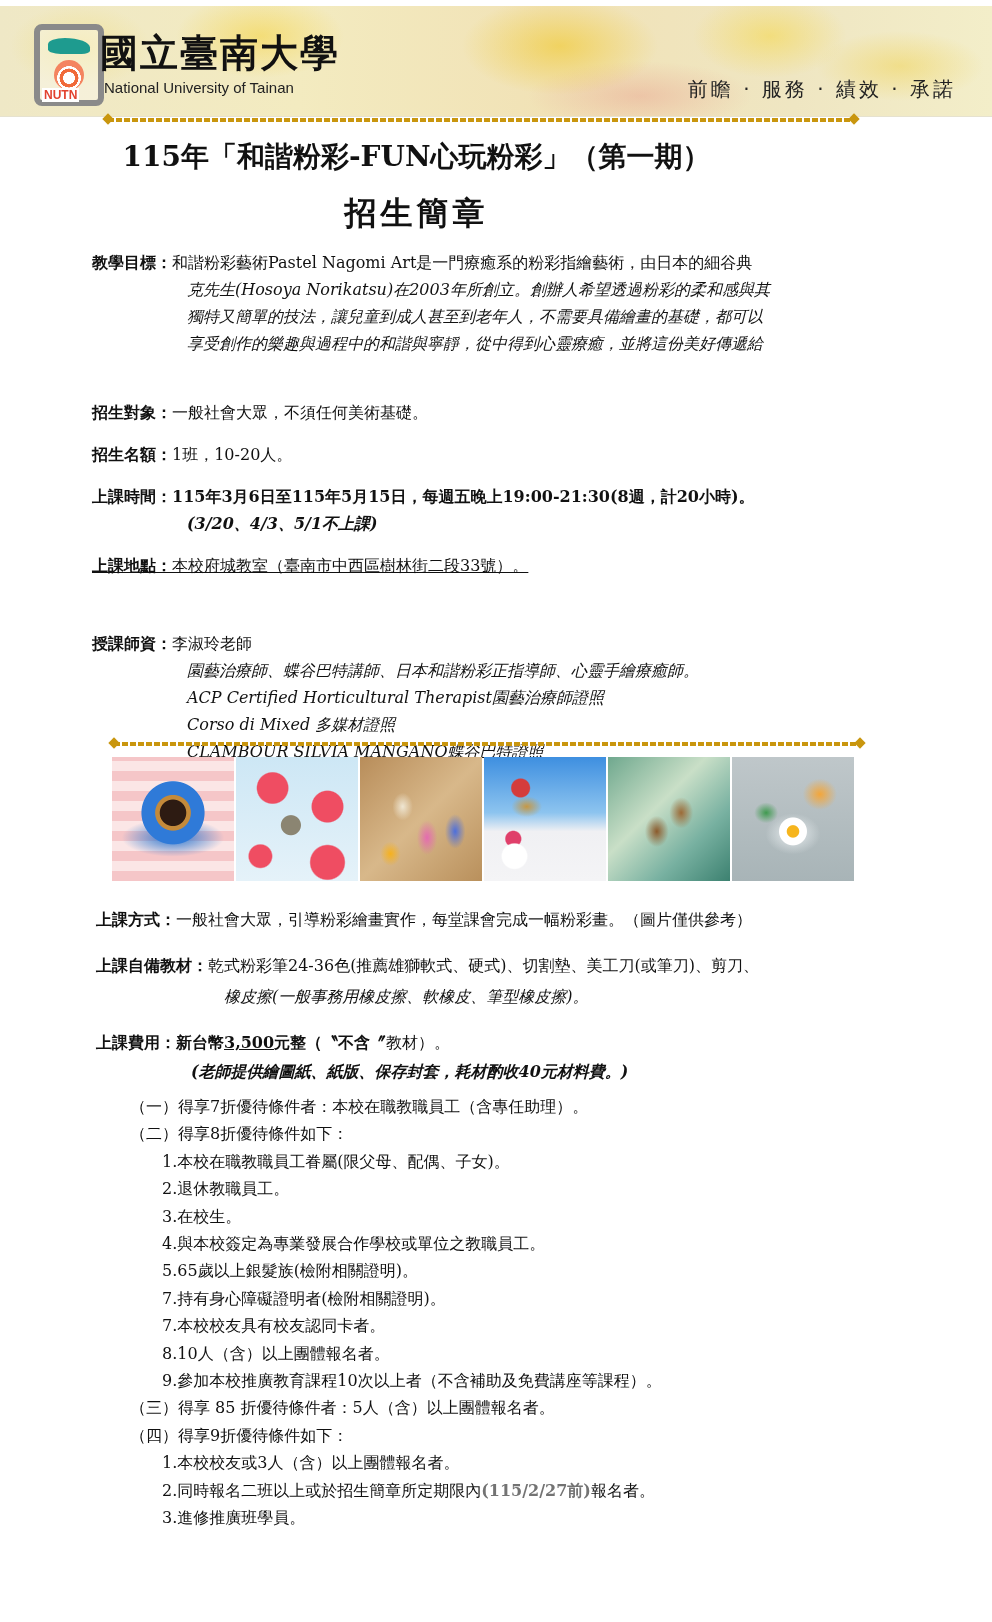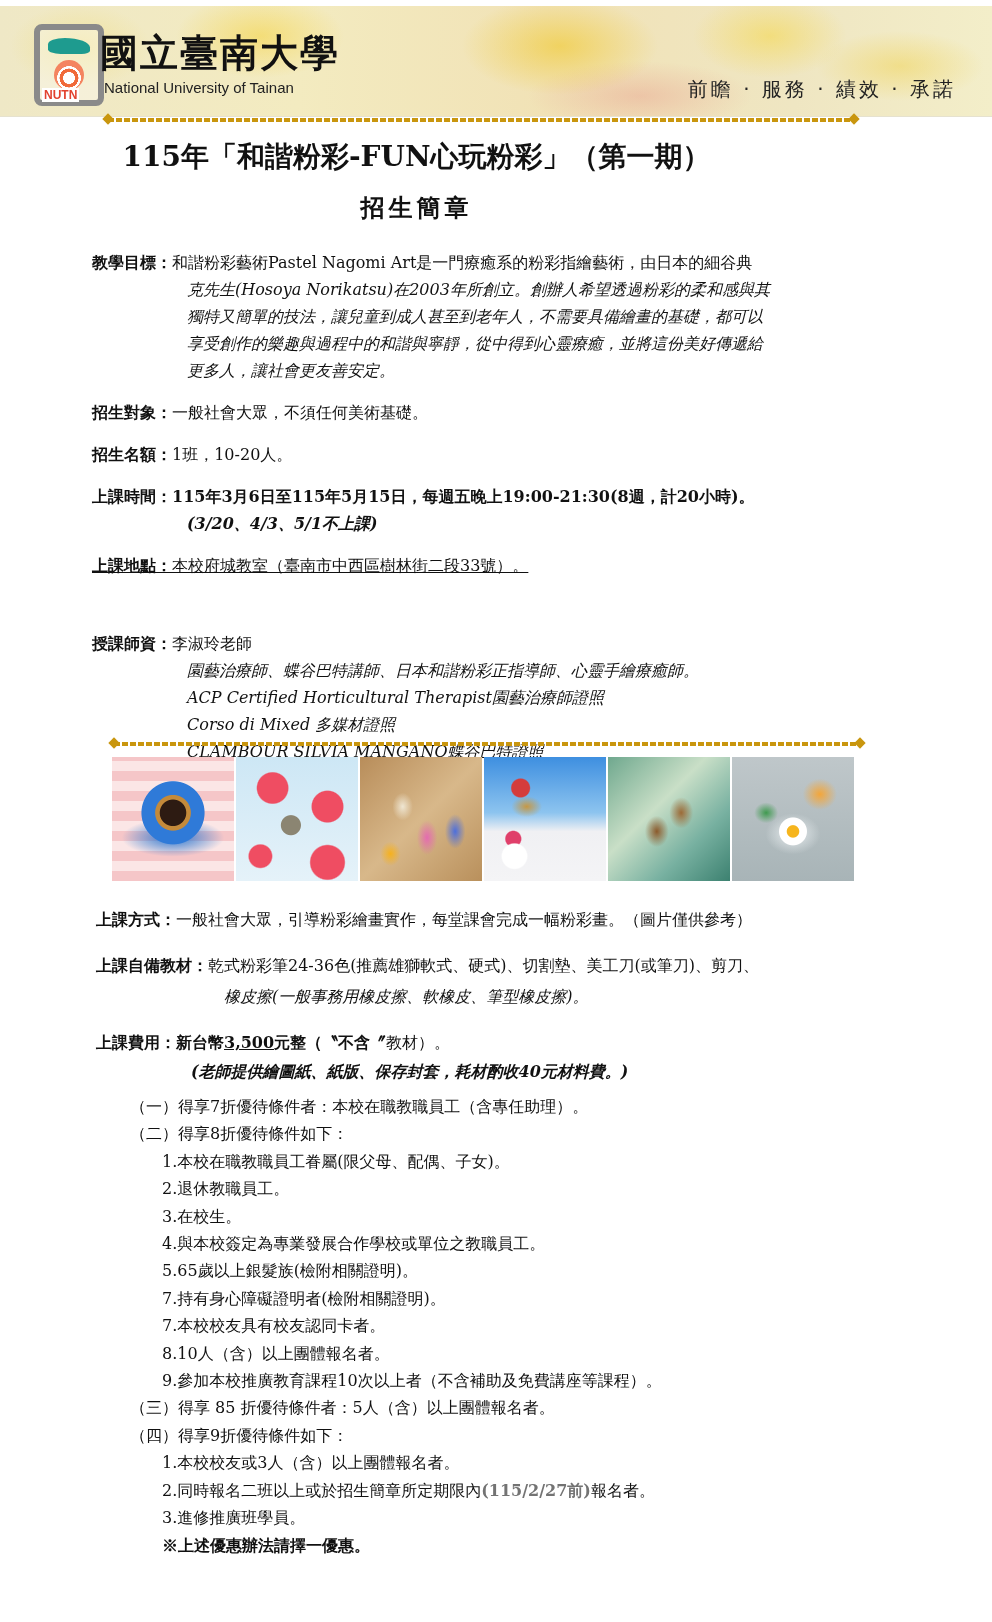--- a/index.html
+++ b/index.html
@@ -27,21 +27,21 @@
     .brand-en { position: absolute; left: 104px; top: 73px; font: 15px "Liberation Sans", sans-serif; color: #222; }
     .motto { position: absolute; right: 36px; top: 70px; font: 20px "DejaVu Sans", sans-serif; color: #222; letter-spacing: 3px; }
 
     .divider { position: absolute; height: 4px; background: repeating-linear-gradient(90deg, #c9960e 0 6px, transparent 6px 8px); }
     .divider::before, .divider::after { content: ""; position: absolute; top: -3px; width: 8px; height: 8px; background: #c9960e; transform: rotate(45deg); }
     .divider::before { left: -4px; }
     .divider::after { right: -4px; }
 
     .title { position: absolute; left: 0; width: 833px; text-align: center; font-weight: bold; font-family: "DejaVu Serif", serif; }
     .t1 { top: 138px; font-size: 28px; }
-    .t2 { top: 192px; font-size: 24px; letter-spacing: 4px; }
+    .t2 { top: 192px; font-size: 32px; letter-spacing: 4px; }
 
     .row { position: absolute; left: 92px; font-size: 16px; line-height: 27px; }
     .lbl { font-family: "DejaVu Sans", sans-serif; font-weight: bold; font-size: 16px; }
     .indent { display: block; padding-left: 95px; font-style: italic; }
     .bold { font-weight: bold; }
     .ul { text-decoration: underline; }
     .green { color: #737373; font-weight: bold; }
 
     .gallery { position: absolute; left: 112px; top: 757px; width: 742px; height: 124px; display: flex; }
     .art { flex: 1; height: 124px; margin-right: 2px; }
@@ -69,21 +69,20 @@
 <div class="divider" style="left:108px; top:118px; width:746px;"></div>
 
 <div class="title t1">115年「和諧粉彩-FUN心玩粉彩」（第一期）</div>
 <div class="title t2">招生簡章</div>
 
 <div class="row" style="top:249px; width:790px;">
   <span class="lbl">教學目標：</span><span>和諧粉彩藝術Pastel Nagomi Art是一門療癒系的粉彩指繪藝術，由日本的細谷典</span>
   <span class="indent">克先生(Hosoya Norikatsu)在2003年所創立。創辦人希望透過粉彩的柔和感與其</span>
   <span class="indent">獨特又簡單的技法，讓兒童到成人甚至到老年人，不需要具備繪畫的基礎，都可以</span>
   <span class="indent">享受創作的樂趣與過程中的和諧與寧靜，從中得到心靈療癒，並將這份美好傳遞給</span>
-  <span class="indent">更多人，讓社會更友善安定。</span>
 </div>
 
 <div class="row" style="top:399px;">
   <span class="lbl">招生對象：</span><span>一般社會大眾，不須任何美術基礎。</span>
 </div>
 
 <div class="row" style="top:441px;">
   <span class="lbl">招生名額：</span><span>1班，10-20人。</span>
 </div>
 
@@ -144,15 +143,14 @@
     <div>9.參加本校推廣教育課程10次以上者（不含補助及免費講座等課程）。</div>
   </div>
   <div>（三）得享 85 折優待條件者：5人（含）以上團體報名者。</div>
   <div>（四）得享9折優待條件如下：</div>
   <div style="padding-left:32px;">
     <div>1.本校校友或3人（含）以上團體報名者。</div>
     <div>
       <span>2.同時報名二班以上或於招生簡章所定期限內</span><span class="green">(115/2/27前)</span><span>報名者。</span>
     </div>
     <div>3.進修推廣班學員。</div>
-    <div class="bold">※上述優惠辦法請擇一優惠。</div>
   </div>
 </div>
 
 </body></html>

